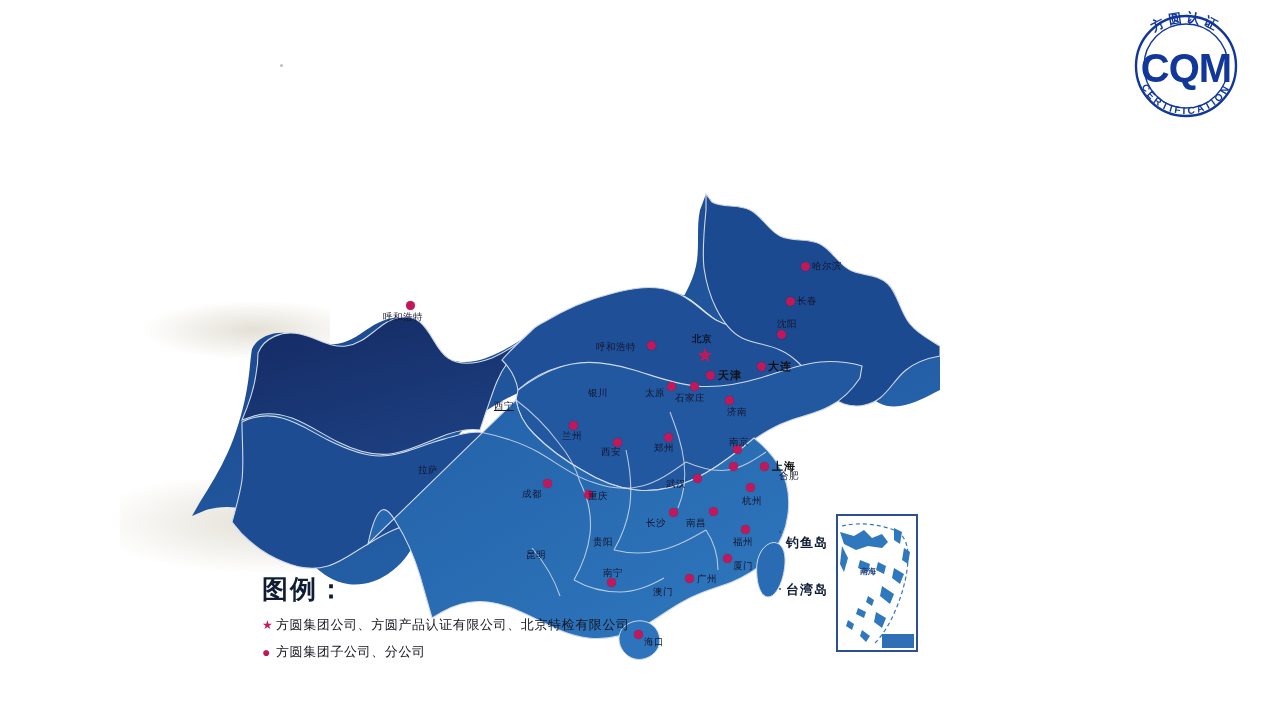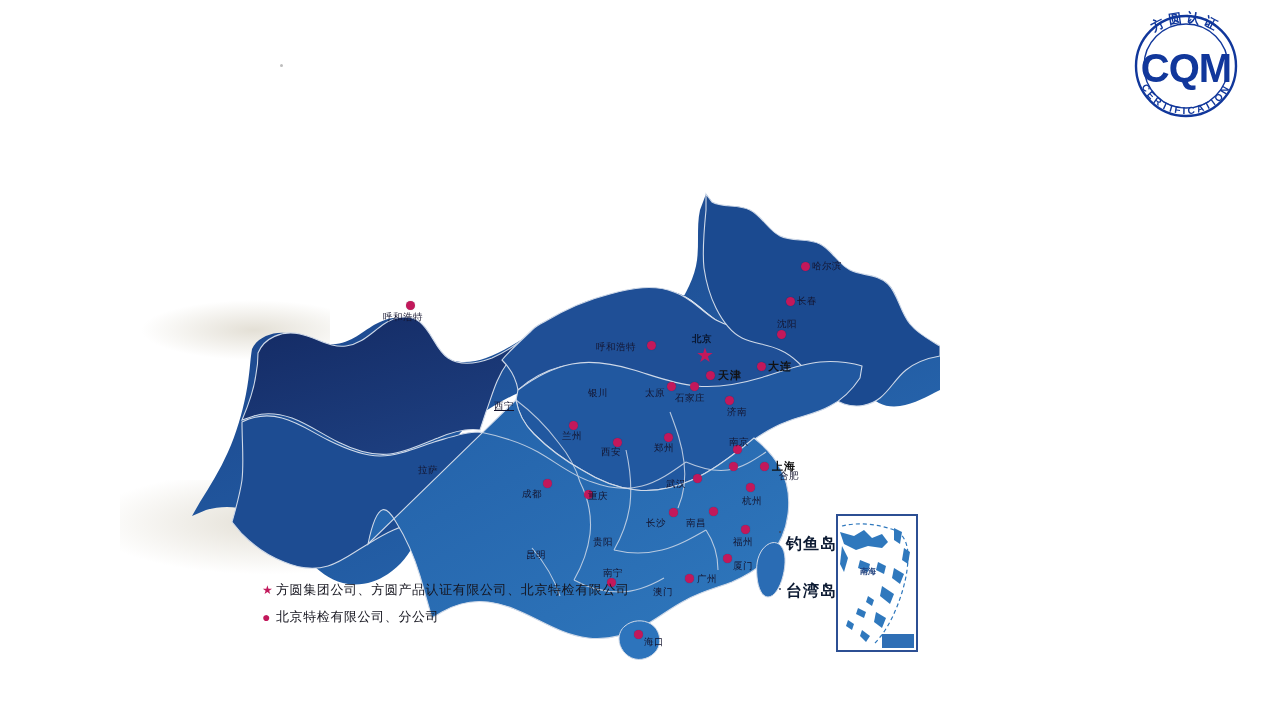--- a/index.html
+++ b/index.html
@@ -42,21 +42,21 @@
     letter-spacing:.5px;
   }
   .city-label.dark{color:#08142c;font-weight:600;}
   .city-label.out{color:#111;font-weight:700;font-size:11px;letter-spacing:1px;}
   .star{
     position:absolute;color:#c2185b;font-size:20px;line-height:20px;
   }
 
   
   .isl-label{
-    position:absolute;font-size:16px;color:#0d1b33;white-space:nowrap;
+    position:absolute;font-size:13px;color:#0d1b33;white-space:nowrap;
     font-weight:600;letter-spacing:1px;
   }
   .isl-dot{position:absolute;width:2px;height:2px;background:#3b4a66;border-radius:50%;}
 
   
   .inset{
     position:absolute;left:836px;top:514px;width:78px;height:134px;
     border:2px solid #2c4f93;background:#ffffff;
   }
   .inset svg{display:block;}
@@ -481,25 +481,26 @@
       <path d="M 24,114 L 32,120 L 28,126 L 22,120 Z" fill="#2f78bd"></path>
 
       <path d="M 4,10 C 20,6 40,8 56,14 C 66,18 70,28 70,40 C 70,56 66,72 60,88
                C 54,104 46,118 36,128" fill="none" stroke="#2f78bd" stroke-width="1.2" stroke-dasharray="4 3"></path>
       <text x="30" y="58" font-size="8" fill="#1b3c7a" font-family="'DejaVu Sans',sans-serif" text-anchor="middle" font-weight="700">南海</text>
     </svg>
     <div class="inset-tag"></div>
   </div>
 
   <div class="legend">
+    <div class="legend-title">图例：</div>
 
     <div class="legend-row">
       <span class="gl">★</span>
       <span class="legend-text">方圆集团公司、方圆产品认证有限公司、北京特检有限公司</span>
     </div>
 
     <div class="legend-row">
       <span class="gl dot">●</span>
-      <span class="legend-text">北京特检有限公司、分公司</span>
+      <span class="legend-text">方圆集团子公司、分公司</span>
     </div>
   </div>
 
 </div>
 
 </body></html>

